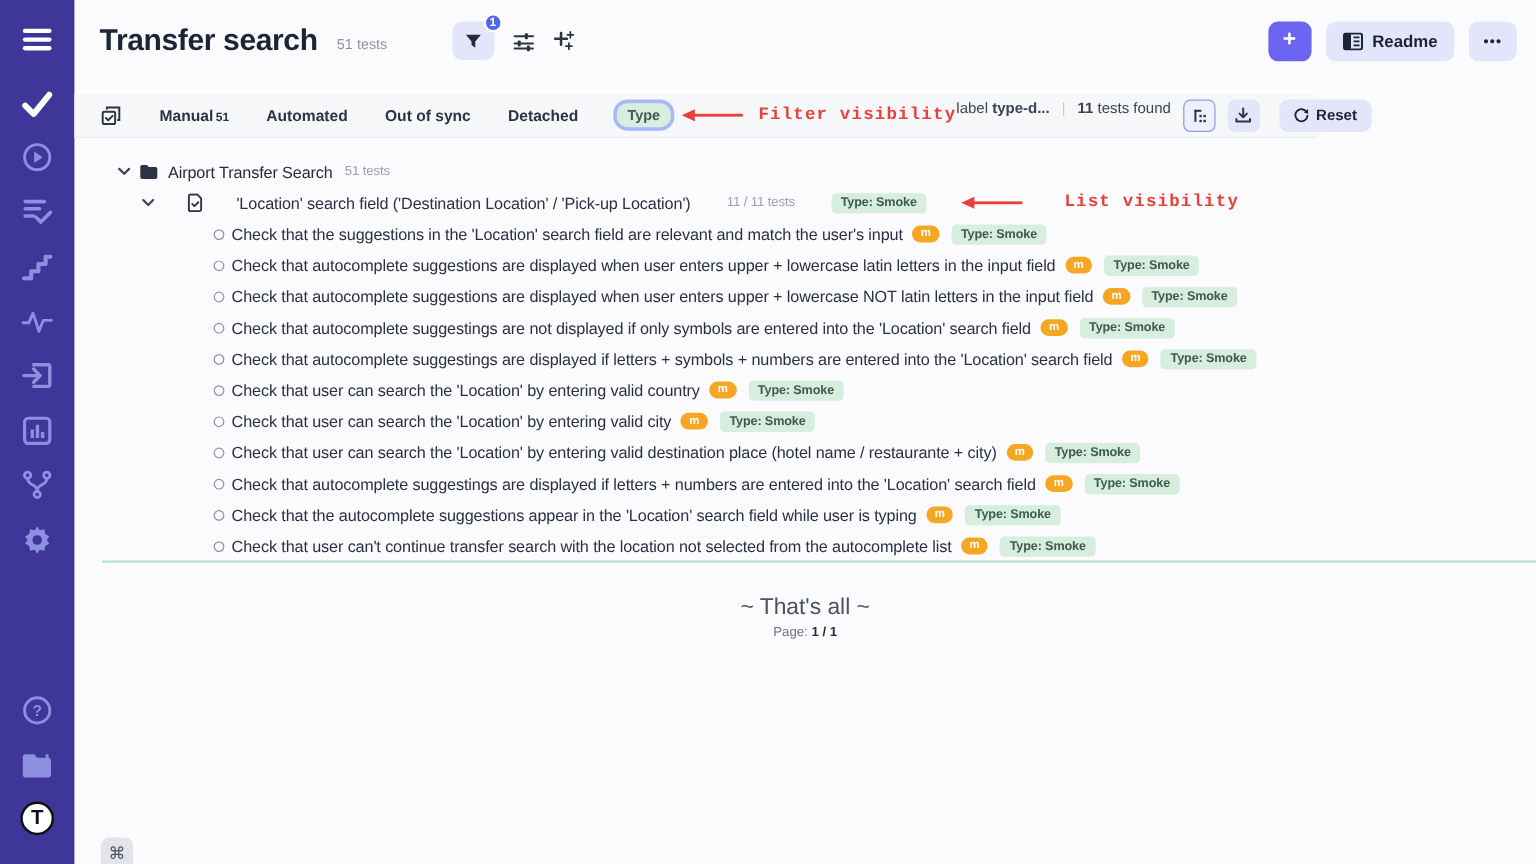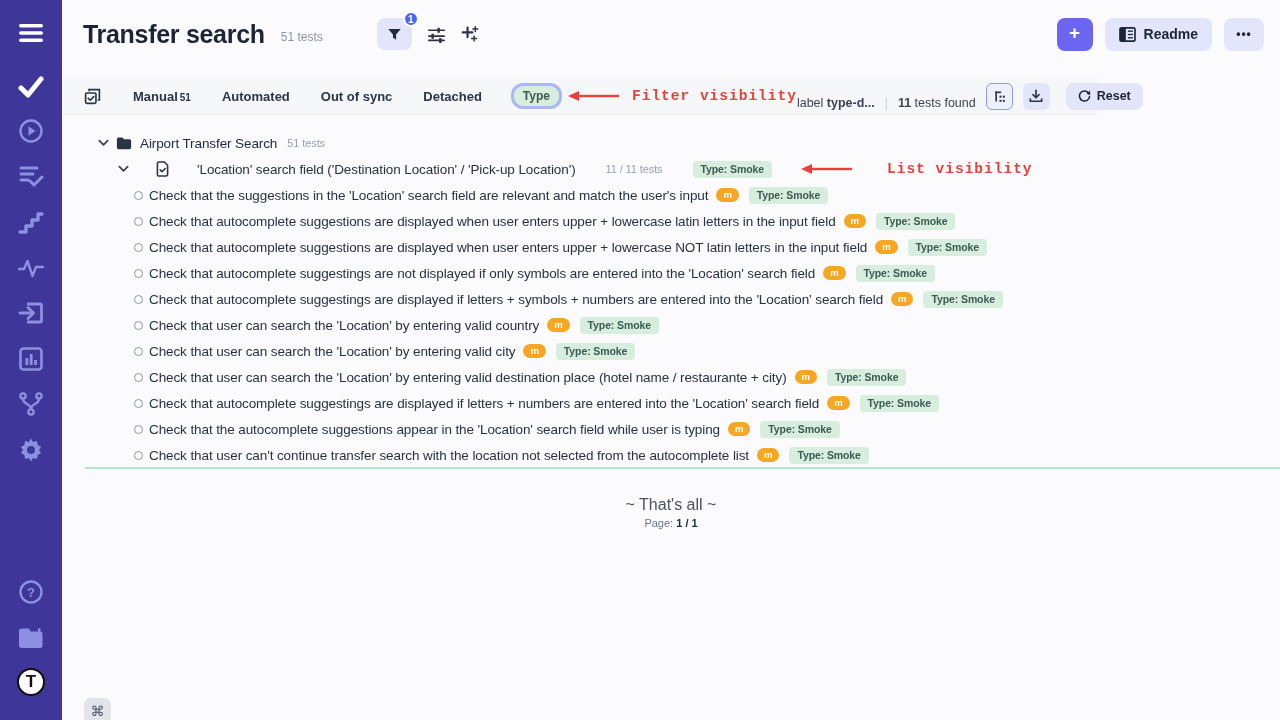--- a/index.html
+++ b/index.html
@@ -35,21 +35,21 @@
   .btn-more { margin-left:12px; width:40px; font-size:12px; letter-spacing:1px; }
 
   
   .filterbar { position:absolute; left:0; top:78px; width:1036px; height:37px; display:flex; align-items:center; background:#f6f7f9; border-bottom:1px solid #ebedf2; padding:0 16px 0 21px; }
   .selectall-ic { color:#2b3344; cursor:pointer; display:flex; }
   .ftab { font-size:13px; font-weight:bold; color:#2b3344; margin-left:31px; cursor:pointer; white-space:nowrap; }
   .ftab .tcount { font-size:10px; font-weight:bold; color:#2b3344; margin-left:2px; }
   .type-pill { margin-left:32px; background:#d7edde; color:#3d5b52; font-size:12px; font-weight:bold; padding:3px 9px; border-radius:9px; box-shadow:0 0 0 3px #aab7f7; cursor:pointer; }
   .anno { font-family:"Liberation Mono", monospace; font-weight:bold; font-size:14.5px; color:#e8403a; letter-spacing:1px; white-space:nowrap; }
   .anno-arrow { display:block; }
-  .fb-right { margin-left:auto; display:flex; align-items:flex-end; }
+  .fb-right { margin-left:auto; display:flex; align-items:flex-start; }
   .fb-label { font-size:12.5px; color:#3c4454; white-space:nowrap; }
   .fb-label b { font-weight:bold; }
   .fb-div { color:#c3c9d4; margin:0 10px; font-size:12px; }
   .fb-found { font-size:12.5px; color:#3c4454; white-space:nowrap; }
   .fb-found b { font-weight:bold; }
   .sq-btn { width:27px; height:27px; border-radius:6px; background:#e3e6fb; border:none; display:flex; align-items:center; justify-content:center; cursor:pointer; color:#2b3344; }
   .sq-btn.outlined { background:#eef0fd; border:1.5px solid #8e9bf0; margin-left:10px; }
   .sq-btn.dl { margin-left:10px; }
   .btn-reset { margin-left:16px; height:27px; padding:0 12px; gap:6px; font-size:12.5px; }
 
@@ -57,27 +57,27 @@
   .content { position:absolute; left:0; top:116px; width:1218px; }
   .trow { display:flex; align-items:center; height:26px; font-size:13.5px; color:#283142; letter-spacing:-0.1px; }
   .chev { color:#3c4454; display:flex; cursor:pointer; }
   .row-folder { padding-left:36px; }
   .row-folder .name { font-size:13.5px; color:#222b3c; margin-left:8px; }
   .row-suite { padding-left:56px;gap:20px; }
   .gray-cnt { font-size:11px; color:#97a0b0; margin-left:10px; white-space:nowrap; }
   .tree-ic { color:#2b3344; display:flex; margin-left:7px; }
   .suite-name { margin-left:8px; }
   .type-badge { background:#d7edde; color:#3d5b52; font-size:10.5px; font-weight:bold; padding:2.5px 8px; border-radius:4px; margin-left:10px; white-space:nowrap; }
-  .row-test { padding-left:72px; }
+  .row-test { padding-left:116px; }
   .test-circle { width:9px; height:9px; border:1.5px solid #8a94a6; border-radius:50%; flex:none; }
   .test-title { margin-left:6px; white-space:nowrap; }
   .m-pill { background:#f5a623; color:#fff; font-size:9.5px; font-weight:bold; padding:1.5px 7px; border-radius:9px; margin-left:8px; line-height:1.2; }
   .drop-line { position:absolute; left:23px; right:-16px; height:2px; background:#b9e4cf; }
 
-  .endnote { margin-top:28px; text-align:center; font-size:16px; color:#4a5260; }
+  .endnote { margin-top:28px; text-align:center; font-size:19px; color:#4a5260; }
   .pagenote { margin-top:3px; text-align:center; font-size:11px; color:#6b7484; }
   .pagenote b { color:#232c3d; }
 
   .cmd-btn { position:absolute; left:22px; top:698px; width:27px; height:26px; background:#e2e4ea; border-radius:7px; color:#4a5260; font-size:14px; display:flex; align-items:center; justify-content:center; cursor:pointer; }
 </style>
 </head>
 <body>
 
 <div class="app">
 

